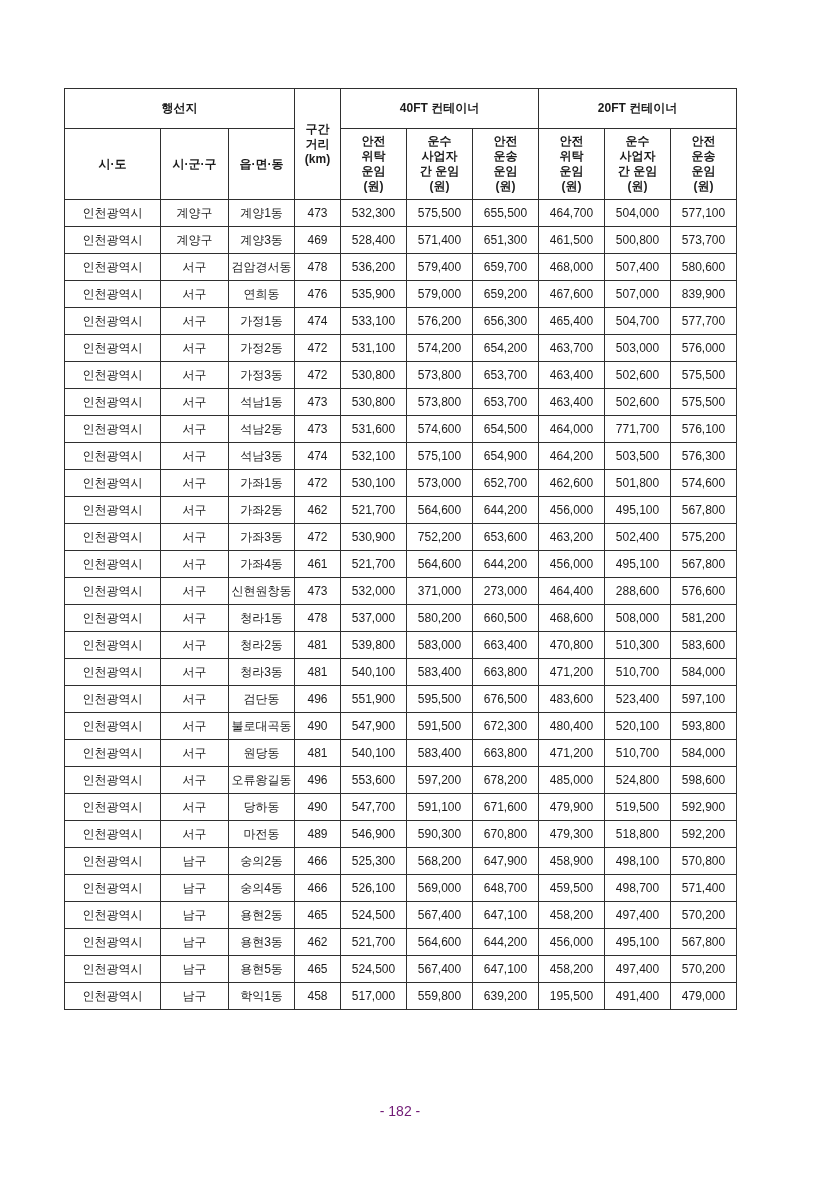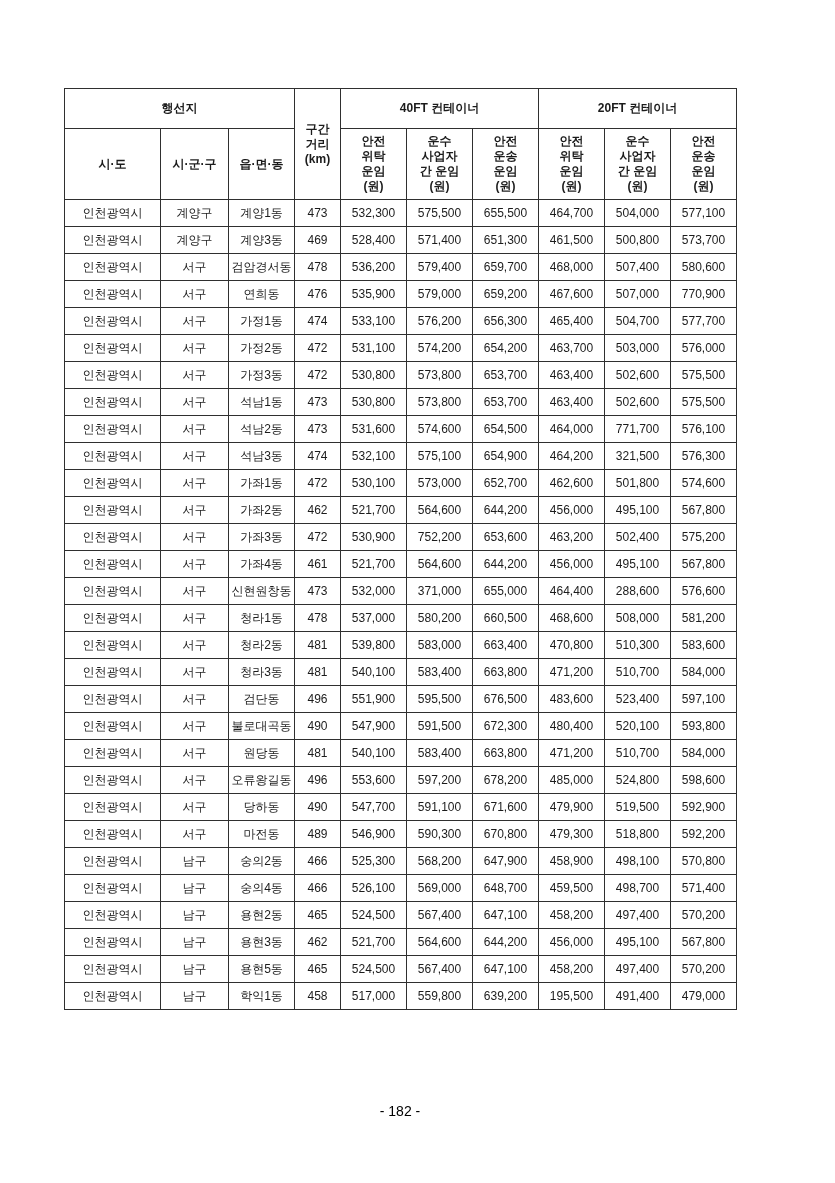--- a/index.html
+++ b/index.html
@@ -39,21 +39,21 @@
   .fare-table thead tr.hrow-1 { height: 40px; }
   .fare-table thead tr.hrow-2 { height: 71px; }
   .fare-table tbody tr { height: 27px; }
   .fare-table tbody td { font-weight: normal; word-break: break-all; }
   .page-number {
     position: absolute;
     left: 64px; top: 1103px;
     width: 672px;
     text-align: center;
     font-size: 14px;
-    color: #000000;
+    color: #701a75;
   }
 </style>
 </head>
 <body>
 
 <div class="page">
 
   <table class="fare-table">
     <colgroup>
       <col style="width:96px">
@@ -146,21 +146,21 @@
         <tr>
           <td>인천광역시</td>
           <td>서구</td>
           <td>연희동</td>
           <td>476</td>
           <td>535,900</td>
           <td>579,000</td>
           <td>659,200</td>
           <td>467,600</td>
           <td>507,000</td>
-          <td>770,900</td>
+          <td>839,900</td>
         </tr>
         <tr>
           <td>인천광역시</td>
           <td>서구</td>
           <td>가정1동</td>
           <td>474</td>
           <td>533,100</td>
           <td>576,200</td>
           <td>656,300</td>
           <td>465,400</td>
@@ -217,21 +217,21 @@
         </tr>
         <tr>
           <td>인천광역시</td>
           <td>서구</td>
           <td>석남3동</td>
           <td>474</td>
           <td>532,100</td>
           <td>575,100</td>
           <td>654,900</td>
           <td>464,200</td>
-          <td>321,500</td>
+          <td>503,500</td>
           <td>576,300</td>
         </tr>
         <tr>
           <td>인천광역시</td>
           <td>서구</td>
           <td>가좌1동</td>
           <td>472</td>
           <td>530,100</td>
           <td>573,000</td>
           <td>652,700</td>
@@ -275,21 +275,21 @@
           <td>495,100</td>
           <td>567,800</td>
         </tr>
         <tr>
           <td>인천광역시</td>
           <td>서구</td>
           <td>신현원창동</td>
           <td>473</td>
           <td>532,000</td>
           <td>371,000</td>
-          <td>655,000</td>
+          <td>273,000</td>
           <td>464,400</td>
           <td>288,600</td>
           <td>576,600</td>
         </tr>
         <tr>
           <td>인천광역시</td>
           <td>서구</td>
           <td>청라1동</td>
           <td>478</td>
           <td>537,000</td>

